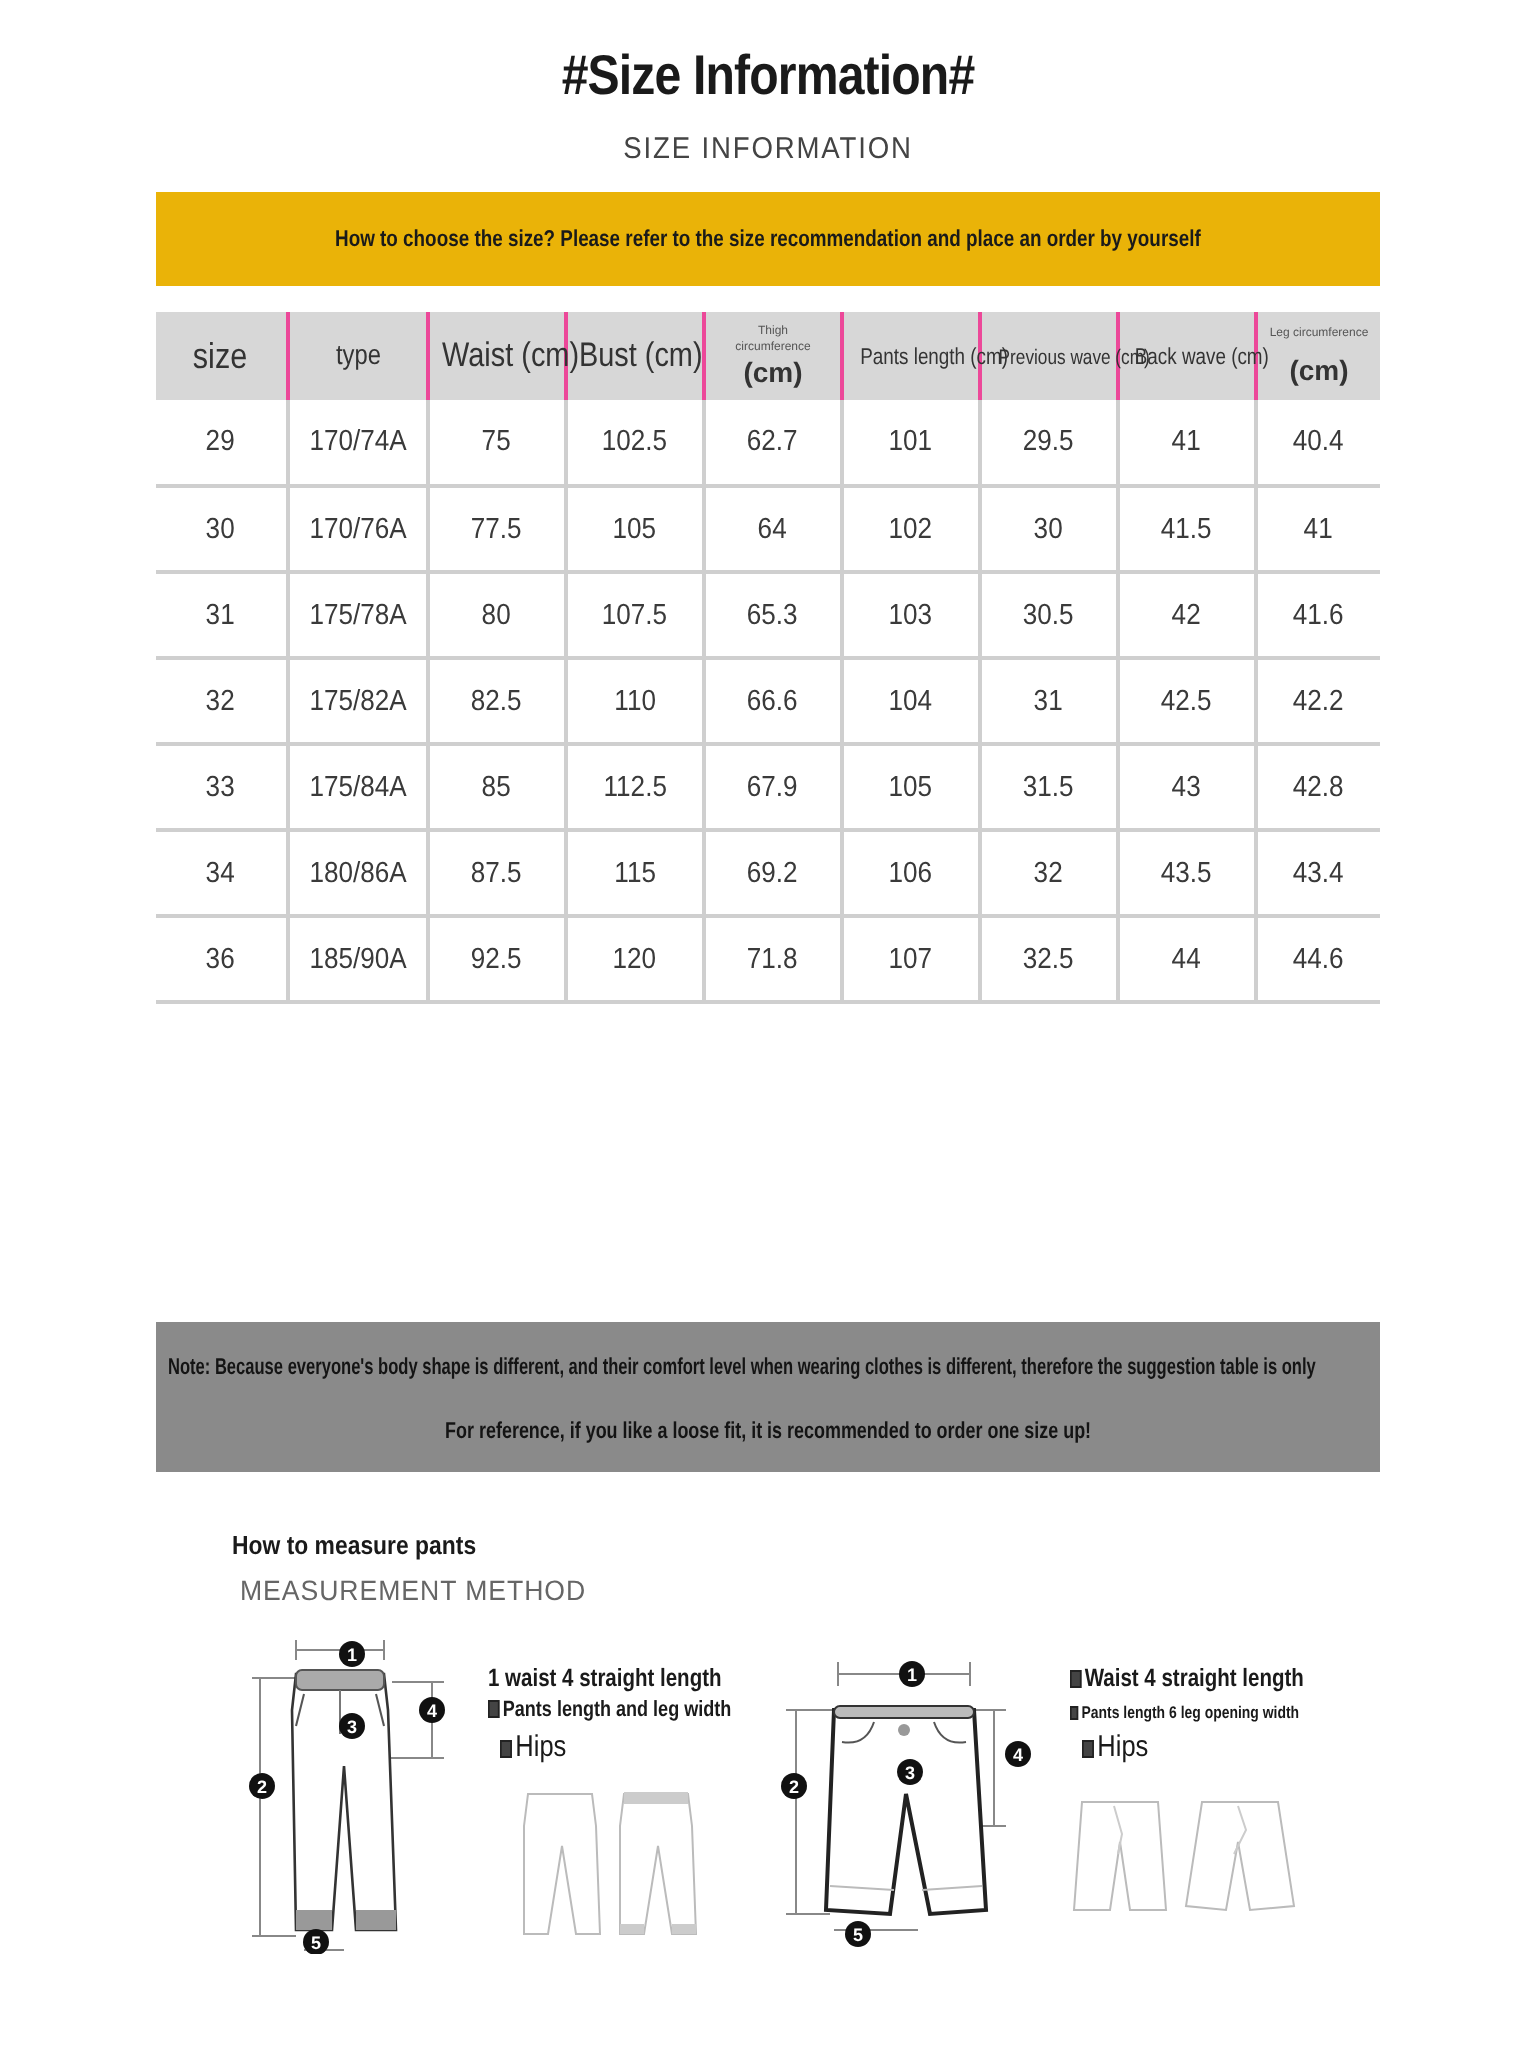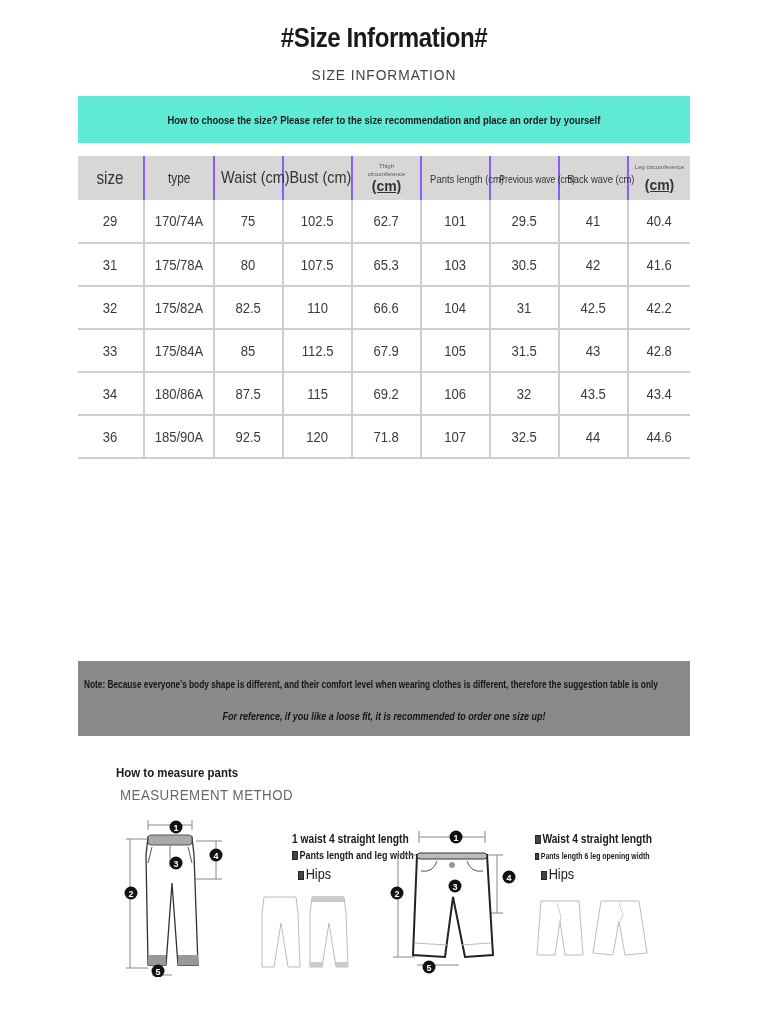--- a/index.html
+++ b/index.html
@@ -10,59 +10,59 @@
     position: absolute; left: 0; top: 22px; width: 768px; text-align: center;
     font-family: "Liberation Sans", sans-serif; font-weight: bold; font-size: 28px;
     letter-spacing: -0.5px; color: #1a1a1a; transform: scaleX(0.86);
   }
   .subtitle {
     position: absolute; left: 0; top: 66px; width: 768px; text-align: center;
     font-size: 15px; color: #444; letter-spacing: 1px; transform: scaleX(0.92);
   }
   .banner-top {
     position: absolute; left: 78px; top: 96px; width: 612px; height: 47px;
-    background: #5eead4; display: flex; align-items: center; justify-content: center;
+    background: #eab308; display: flex; align-items: center; justify-content: center;
   }
   .banner-top span {
     font-size: 11.5px; color: #1a1a1a; transform: scaleX(0.82); white-space: nowrap; font-weight: bold;
   }
 
   table.size-table {
     position: absolute; left: 78px; top: 156px; width: 612px;
     border-collapse: collapse; table-layout: fixed;
   }
   .size-table th {
     background: #d7d7d7; height: 44px; font-weight: normal; color: #333;
-    border-right: 2px solid #8b5cf6; padding: 0; vertical-align: middle; text-align: center;
+    border-right: 2px solid #ec4899; padding: 0; vertical-align: middle; text-align: center;
   }
   .size-table th:last-child { border-right: none; }
   .size-table td {
     height: 43px; text-align: center; font-size: 14.5px; color: #3a3a3a;
     border-right: 2px solid #cfcfcf; border-bottom: 2px solid #cfcfcf; padding: 0;
   }
   .size-table td:last-child { border-right: none; }
   .size-table td span { display: inline-block; transform: scaleX(0.9); }
   .h-big { font-size: 17px; display: inline-block; transform: scaleX(0.85); white-space: nowrap; }
   .h-size { font-size: 18px; }
   .h-small { font-size: 10.5px; display: inline-block; transform: scaleX(0.82); white-space: nowrap; }
   .h-tiny { font-size: 6px; display: block; line-height: 8px; color: #555; }
-  .h-cm { font-size: 14px; font-weight: bold; display: block; color: #333; text-decoration: underline; }
+  .h-cm { font-size: 14px; font-weight: bold; display: block; color: #333; }
   .th-stack { display: flex; flex-direction: column; align-items: center; justify-content: center; height: 100%; }
 
   .banner-note {
     position: absolute; left: 78px; top: 661px; width: 612px; height: 75px;
     background: #8a8a8a;
   }
   .note-line1-wrap { position: absolute; left: 84px; top: 674px; width: 620px; height: 16px; overflow: visible; }
   .note-line1-wrap span {
     display: inline-block; font-size: 11.5px; color: #141414; white-space: nowrap; font-weight: bold;
     transform: scaleX(0.72); transform-origin: left center;
   }
   .note-line2 {
-    position: absolute; left: 78px; top: 706px; width: 612px; text-align: center; font-style: italic;
+    position: absolute; left: 78px; top: 706px; width: 612px; text-align: center;
   }
   .note-line2 span {
     display: inline-block; font-size: 11.5px; color: #141414; font-weight: bold; white-space: nowrap;
     transform: scaleX(0.78);
   }
 
   .measure-title {
     position: absolute; left: 116px; top: 765px; font-size: 13px; font-weight: bold; color: #1a1a1a;
     transform: scaleX(0.88); transform-origin: left center; white-space: nowrap;
   }
@@ -132,20 +132,31 @@
       <td><span>170/74A</span></td>
       <td><span>75</span></td>
       <td><span>102.5</span></td>
       <td><span>62.7</span></td>
       <td><span>101</span></td>
       <td><span>29.5</span></td>
       <td><span>41</span></td>
       <td><span>40.4</span></td>
     </tr>
     <tr>
+      <td><span>30</span></td>
+      <td><span>170/76A</span></td>
+      <td><span>77.5</span></td>
+      <td><span>105</span></td>
+      <td><span>64</span></td>
+      <td><span>102</span></td>
+      <td><span>30</span></td>
+      <td><span>41.5</span></td>
+      <td><span>41</span></td>
+    </tr>
+    <tr>
       <td><span>31</span></td>
       <td><span>175/78A</span></td>
       <td><span>80</span></td>
       <td><span>107.5</span></td>
       <td><span>65.3</span></td>
       <td><span>103</span></td>
       <td><span>30.5</span></td>
       <td><span>42</span></td>
       <td><span>41.6</span></td>
     </tr>
@@ -239,21 +250,21 @@
   </g>
   <g fill="#fff" font-size="9" font-weight="bold" font-family="Liberation Sans, sans-serif" text-anchor="middle">
     <text x="58" y="15.5">1</text>
     <text x="13" y="81.5">2</text>
     <text x="58" y="51.5">3</text>
     <text x="98" y="43.5">4</text>
     <text x="40" y="159.5">5</text>
   </g>
 </svg>
 
-<div class="legend" style="left:244px;top:832px;margin-left:48px;">
+<div class="legend" style="left:244px;top:832px;">
   <div class="lg1">1 waist 4 straight length</div>
   <div class="lg2"><span class="box-glyph"></span><span>Pants length and leg width</span></div>
   <div class="lg3"><span class="box-glyph"></span><span>Hips</span></div>
 </div>
 
 <svg class="diagram" style="left:258px;top:893px" width="100" height="80" viewBox="0 0 100 80">
   <g stroke="#bbb" stroke-width="1" fill="#fff">
     <path d="M6 4 L38 4 L40 20 L42 74 L30 74 L23 30 L16 74 L4 74 L4 20 Z"></path>
     <path d="M54 4 L86 4 L88 20 L90 74 L78 74 L71 30 L64 74 L52 74 L52 20 Z"></path>
   </g>

